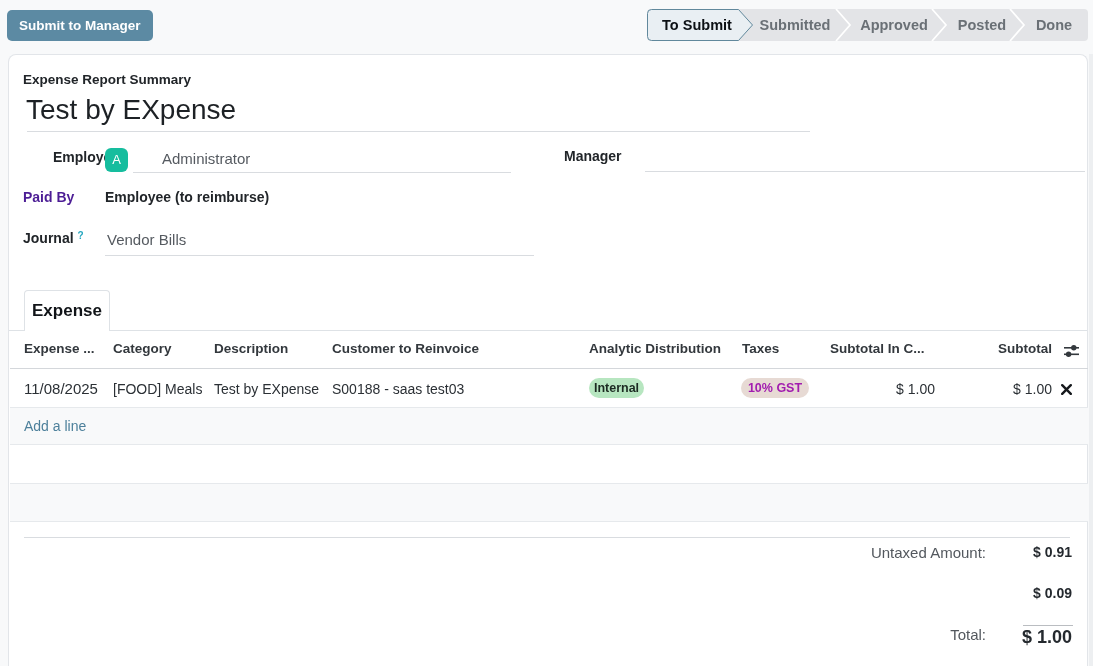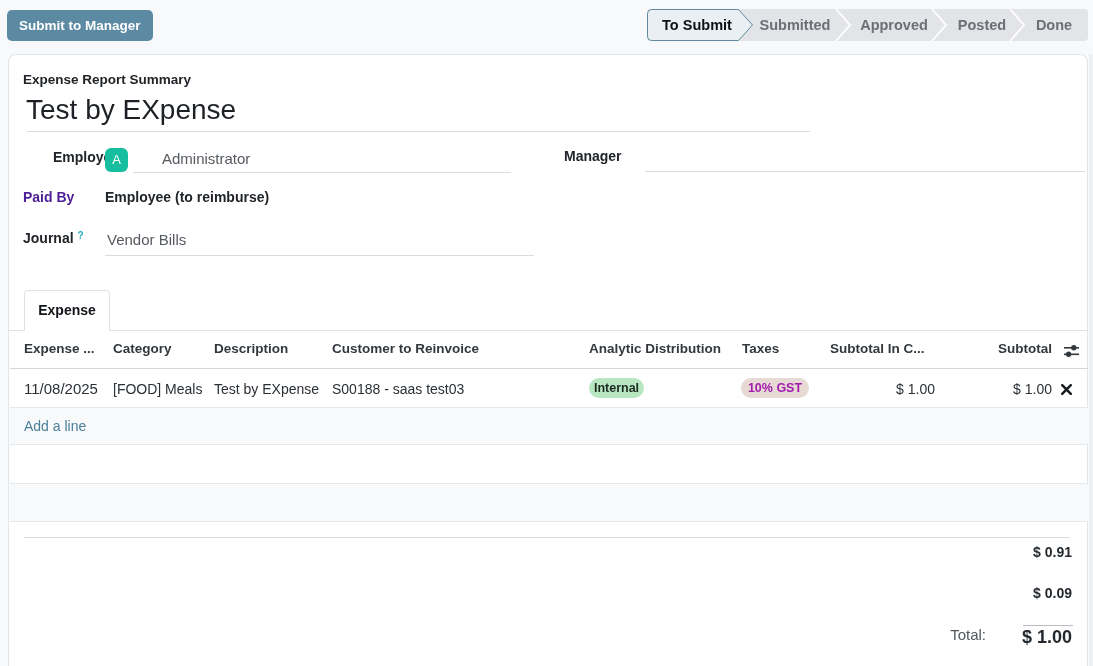--- a/index.html
+++ b/index.html
@@ -82,21 +82,21 @@
   <div class="uline" style="left:636px; top:116px; width:440px;"></div>
 
   <div class="abs lbl muted" style="left:14px; top:134px;">Paid By</div>
   <div class="abs lbl" style="left:96px; top:134px;">Employee (to reimburse)</div>
 
   <div class="abs lbl" style="left:14px; top:175px;">Journal <span class="q" style="position:relative; top:-4px;">?</span></div>
   <div class="abs val" style="left:98px; top:176px;">Vendor Bills</div>
   <div class="uline" style="left:96px; top:200px; width:429px;"></div>
 
   <div class="abs" style="left:0px; top:275px; width:1078px; height:1px; background:#dee2e6;"></div>
-  <div class="abs" style="left:15px; top:235px; width:86px; height:41px; background:#fff; border:1px solid #dee2e6; border-bottom:none; border-radius:4px 4px 0 0; text-align:center; font-size:14px; font-weight:700; line-height:39px; color:#111418;">Expense</div>
+  <div class="abs" style="left:15px; top:235px; width:86px; height:41px; background:#fff; border:1px solid #dee2e6; border-bottom:none; border-radius:4px 4px 0 0; text-align:center; font-size:17px; font-weight:700; line-height:39px; color:#111418;">Expense</div>
 
   <div class="th" style="left:15px; top:286px;">Expense ...</div>
   <div class="th" style="left:104px; top:286px;">Category</div>
   <div class="th" style="left:205px; top:286px;">Description</div>
   <div class="th" style="left:323px; top:286px;">Customer to Reinvoice</div>
   <div class="th" style="left:580px; top:286px;">Analytic Distribution</div>
   <div class="th" style="left:733px; top:286px;">Taxes</div>
   <div class="th" style="left:821px; top:286px;">Subtotal In C...</div>
   <div class="th" style="left:937px; top:286px; width:106px; text-align:right;">Subtotal</div>
   <svg class="abs" style="left:1055px; top:290px;" width="15" height="12" viewBox="0 0 15 12">
@@ -121,20 +121,21 @@
   <div class="hline" style="top:352px;"></div>
 
   <div class="abs" style="left:1px; top:353px; width:1078px; height:36px; background:#f8f9fa;"></div>
   <div class="addline">Add a line</div>
   <div class="hline" style="top:389px;"></div>
   <div class="hline" style="top:428px;"></div>
   <div class="abs" style="left:1px; top:429px; width:1078px; height:37px; background:#f8f9fa;"></div>
   <div class="hline" style="top:466px;"></div>
 
   <div class="uline" style="left:15px; top:482px; width:1046px; background:#d9dce0;"></div>
+  <div class="tlabel" style="left:777px; top:489px;">Untaxed Amount:</div>
   <div class="tval" style="left:943px; top:489px;">$ 0.91</div>
   <div class="tval" style="left:943px; top:530px;">$ 0.09</div>
   <div class="abs" style="left:1014px; top:570px; width:50px; height:1px; background:#babdc1;"></div>
   <div class="tlabel" style="left:777px; top:571px;">Total:</div>
   <div class="tval" style="left:943px; top:572px; font-size:18px;">$ 1.00</div>
 </div>
 
 <div class="rightstrip"></div>
 
 </body></html>

